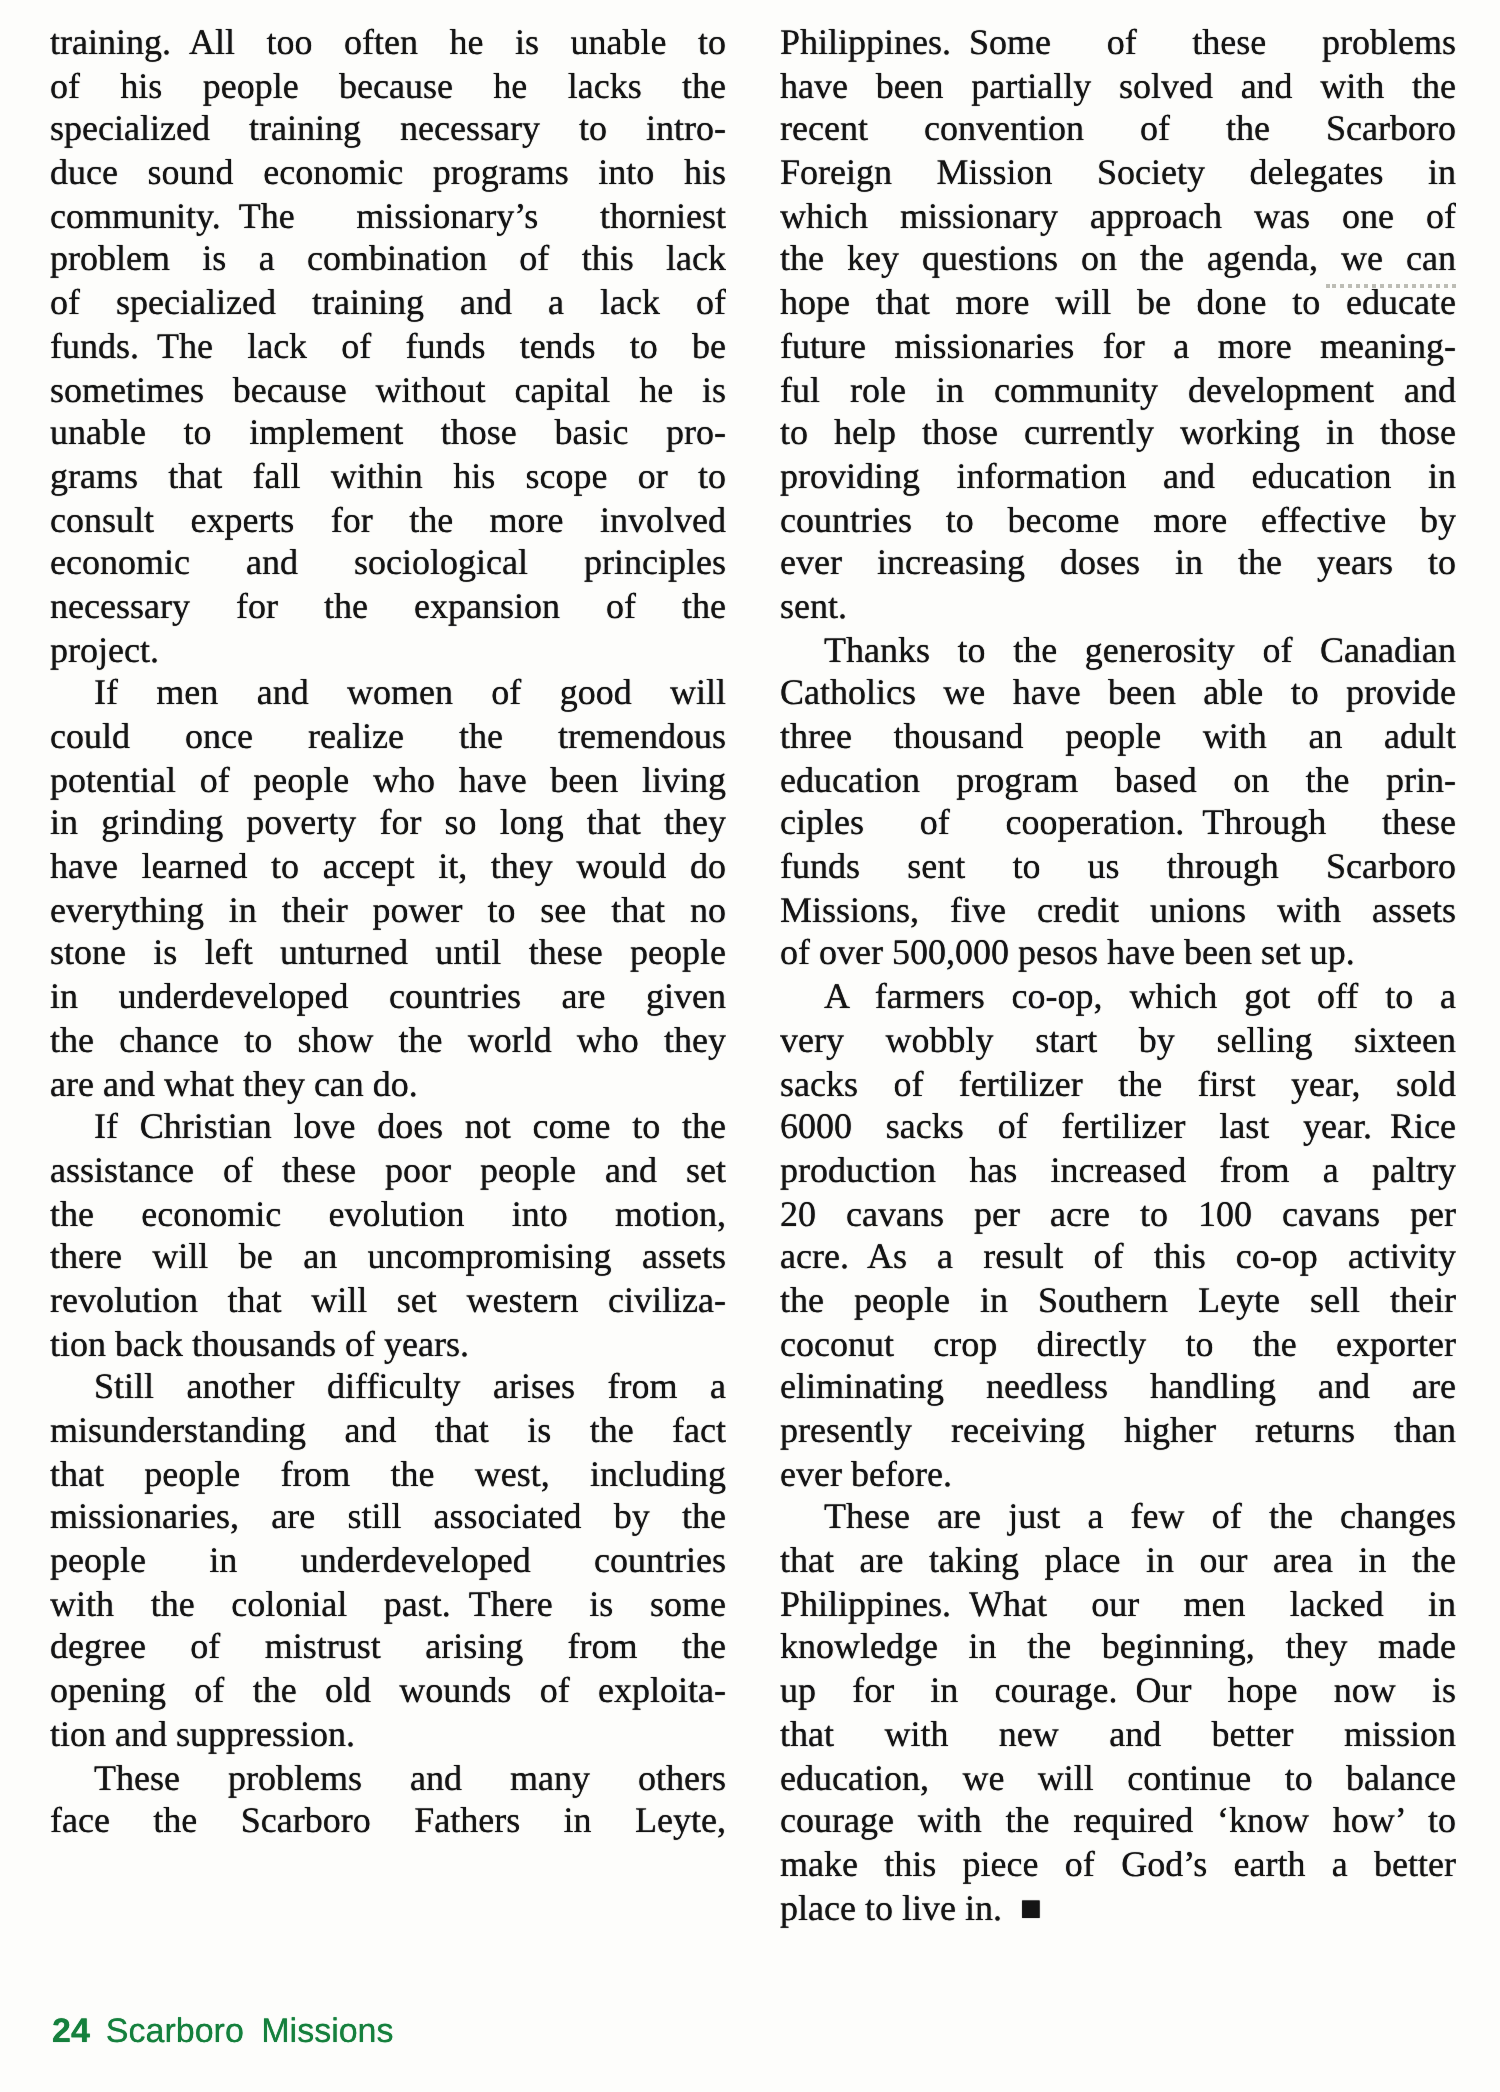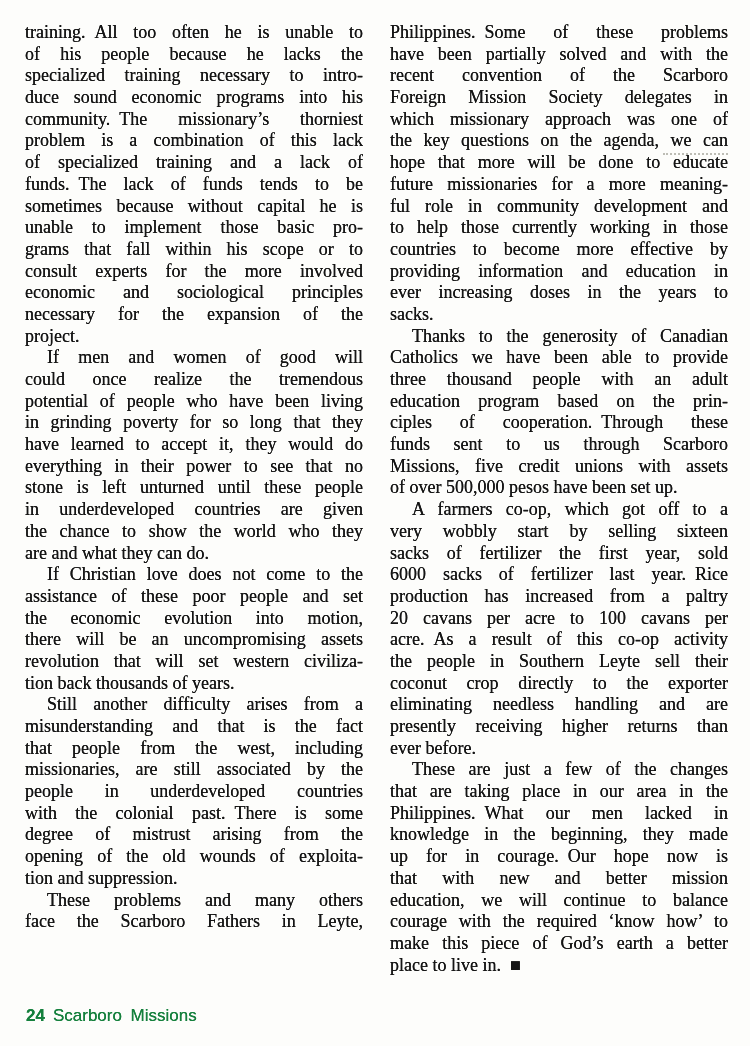--- a/index.html
+++ b/index.html
@@ -6,21 +6,21 @@
   body{
     width:750px;height:1046px;
     background:#fdfdfb;
     position:relative;
     font-family:"Liberation Serif","DejaVu Serif",serif;
     color:#151515;
     overflow:hidden;
   }
   .page{position:absolute;inset:0;}
   .col{
-    position:absolute;top:22px;width:338px;
+    position:absolute;top:11px;width:338px;
     font-size:18px;
   }
   #col-left{left:25px;}
   #col-right{left:390px;}
   .line{
     height:21.7px;line-height:21.7px;
     text-align:justify;text-align-last:justify;
     overflow:hidden;
     text-shadow:0 0 0.5px currentColor; 
   }
@@ -104,24 +104,24 @@
         <div class="line">Philippines. Some of these problems</div>
         <div class="line">have been partially solved and with the</div>
         <div class="line">recent convention of the Scarboro</div>
         <div class="line">Foreign Mission Society delegates in</div>
         <div class="line">which missionary approach was one of</div>
         <div class="line">the key questions on the agenda, we can</div>
         <div class="line"><span>hope that more will be done to </span><span class="artifact">educate</span></div>
         <div class="line">future missionaries for a more meaning-</div>
         <div class="line">ful role in community development and</div>
         <div class="line">to help those currently working in those</div>
+        <div class="line">providing information and education in</div>
         <div class="line">countries to become more effective by</div>
-        <div class="line">providing information and education in</div>
         <div class="line">ever increasing doses in the years to</div>
-        <div class="line par-end">sacks.</div>
+        <div class="line par-end">sent.</div>
       </div>
       <div>
         <div class="line indent">Thanks to the generosity of Canadian</div>
         <div class="line">Catholics we have been able to provide</div>
         <div class="line">three thousand people with an adult</div>
         <div class="line">education program based on the prin-</div>
         <div class="line">ciples of cooperation. Through these</div>
         <div class="line">funds sent to us through Scarboro</div>
         <div class="line">Missions, five credit unions with assets</div>
         <div class="line par-end"><span>of over 500,000 </span><span class="it">pesos</span><span> have been set up.</span></div>

